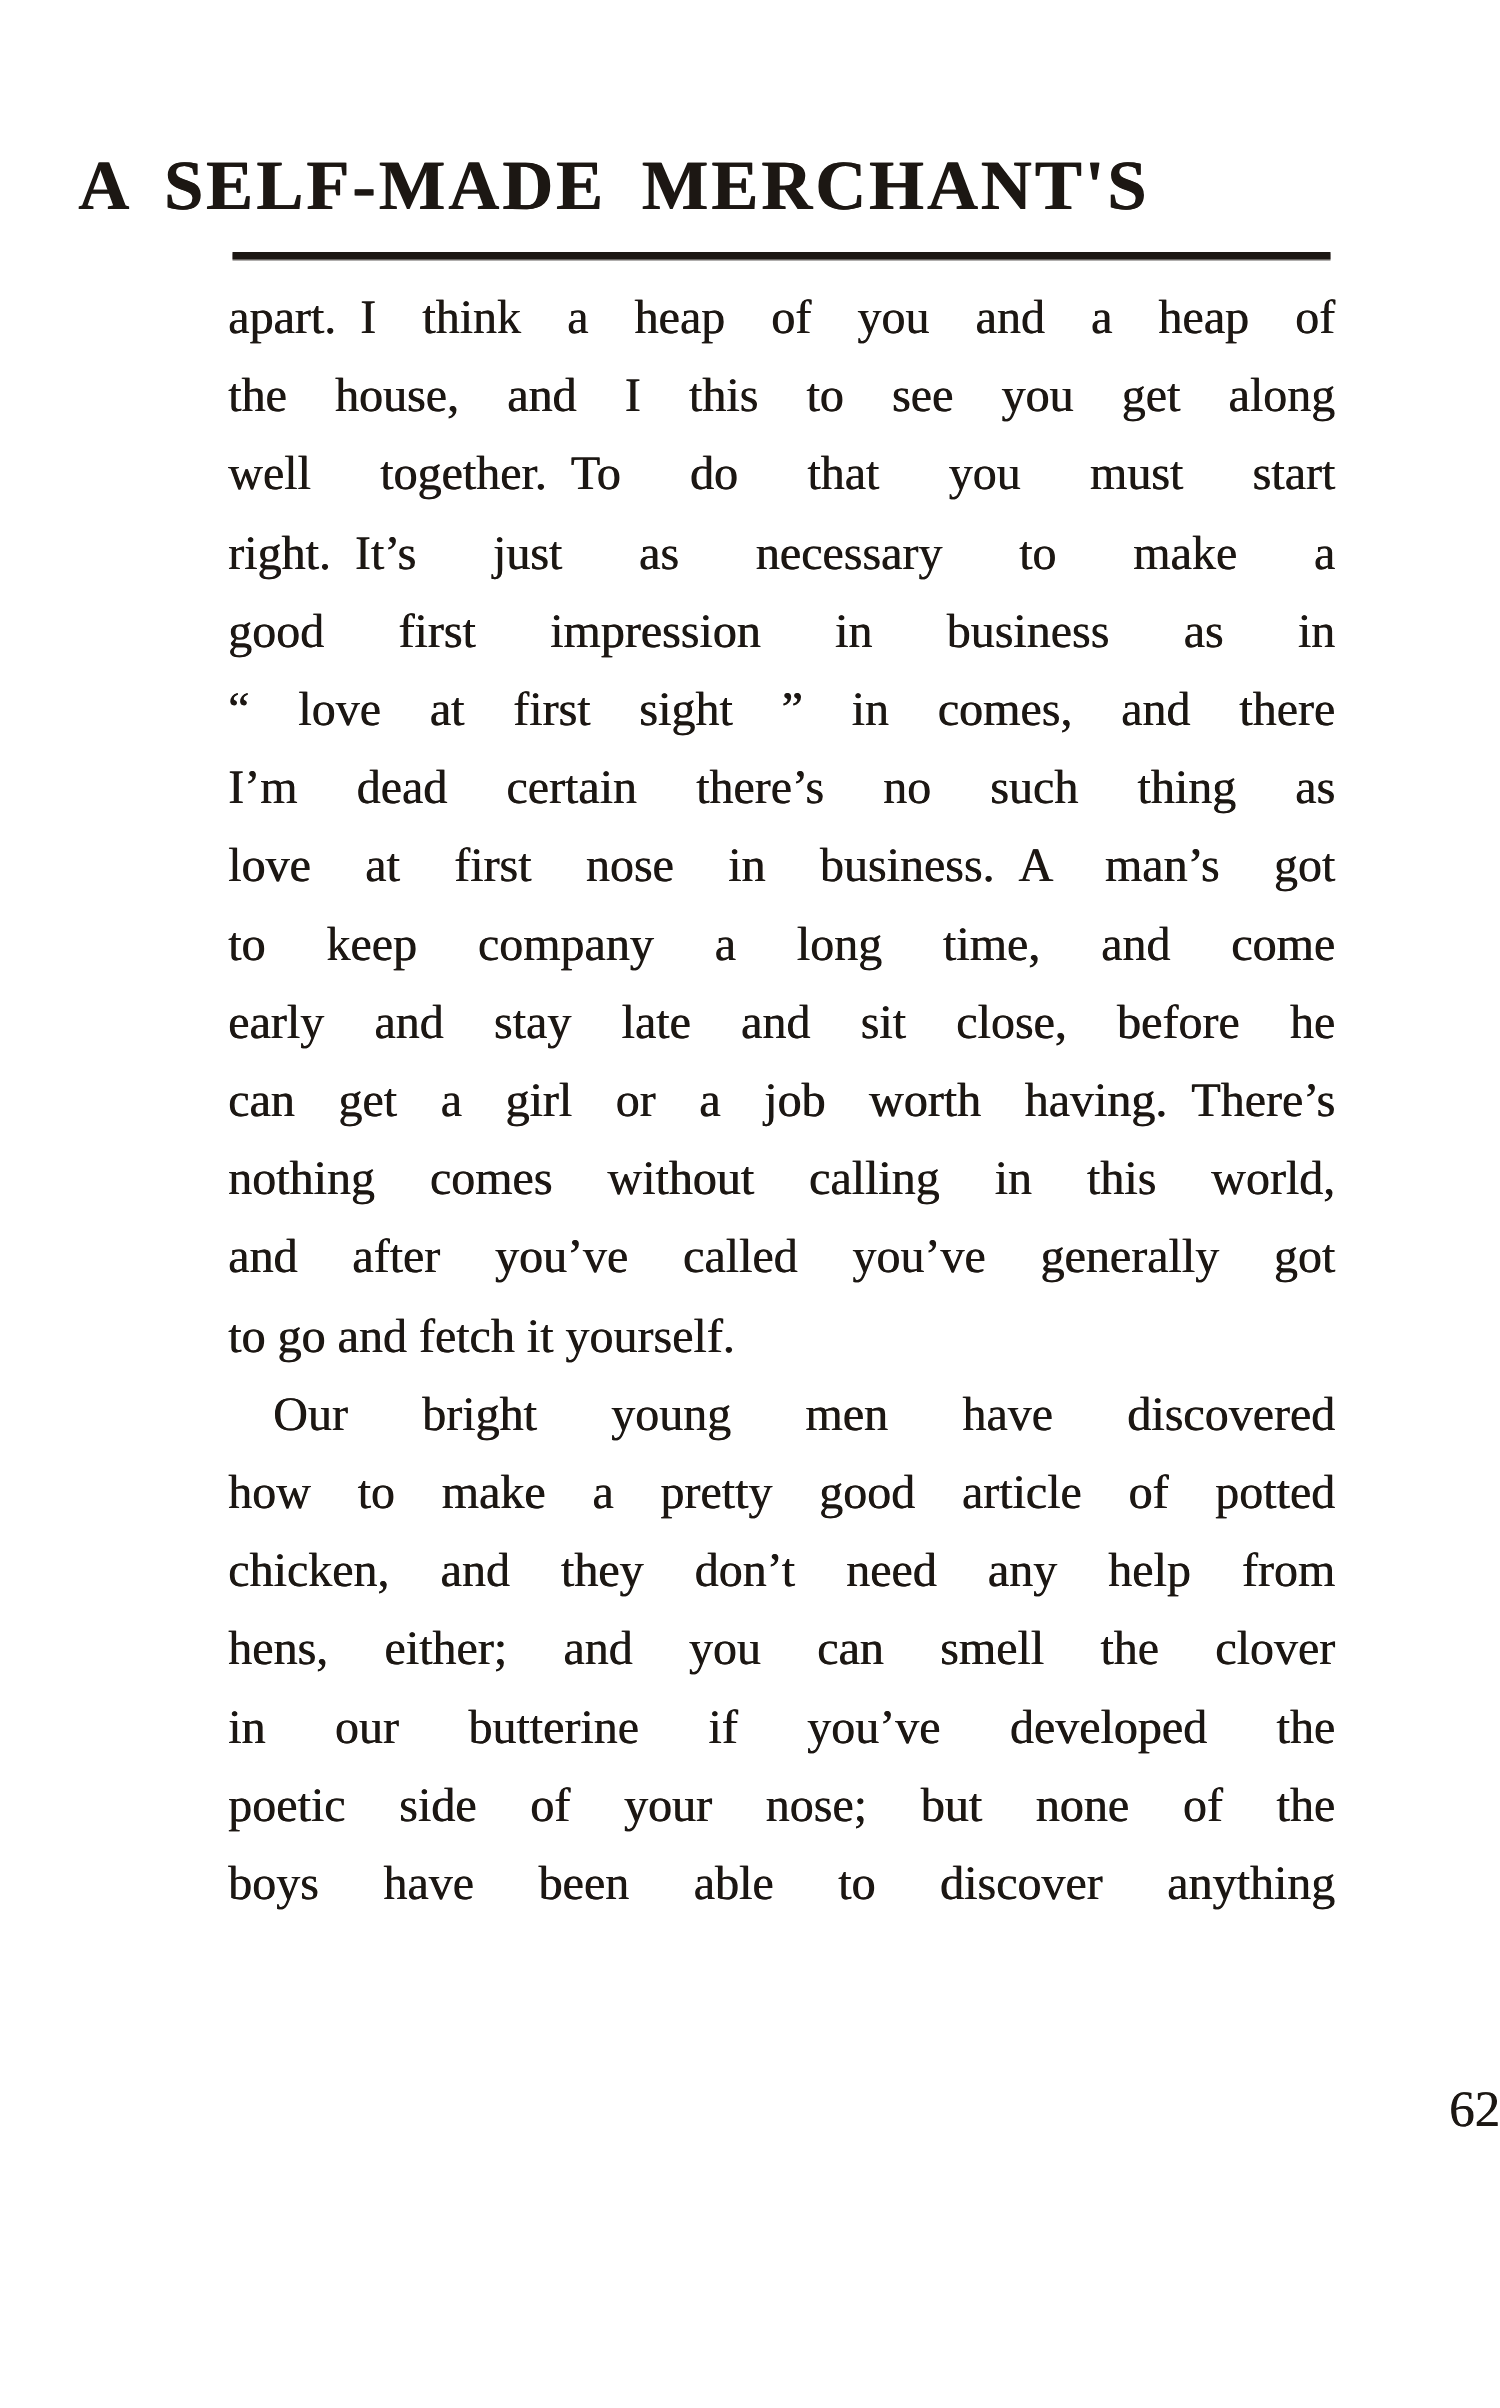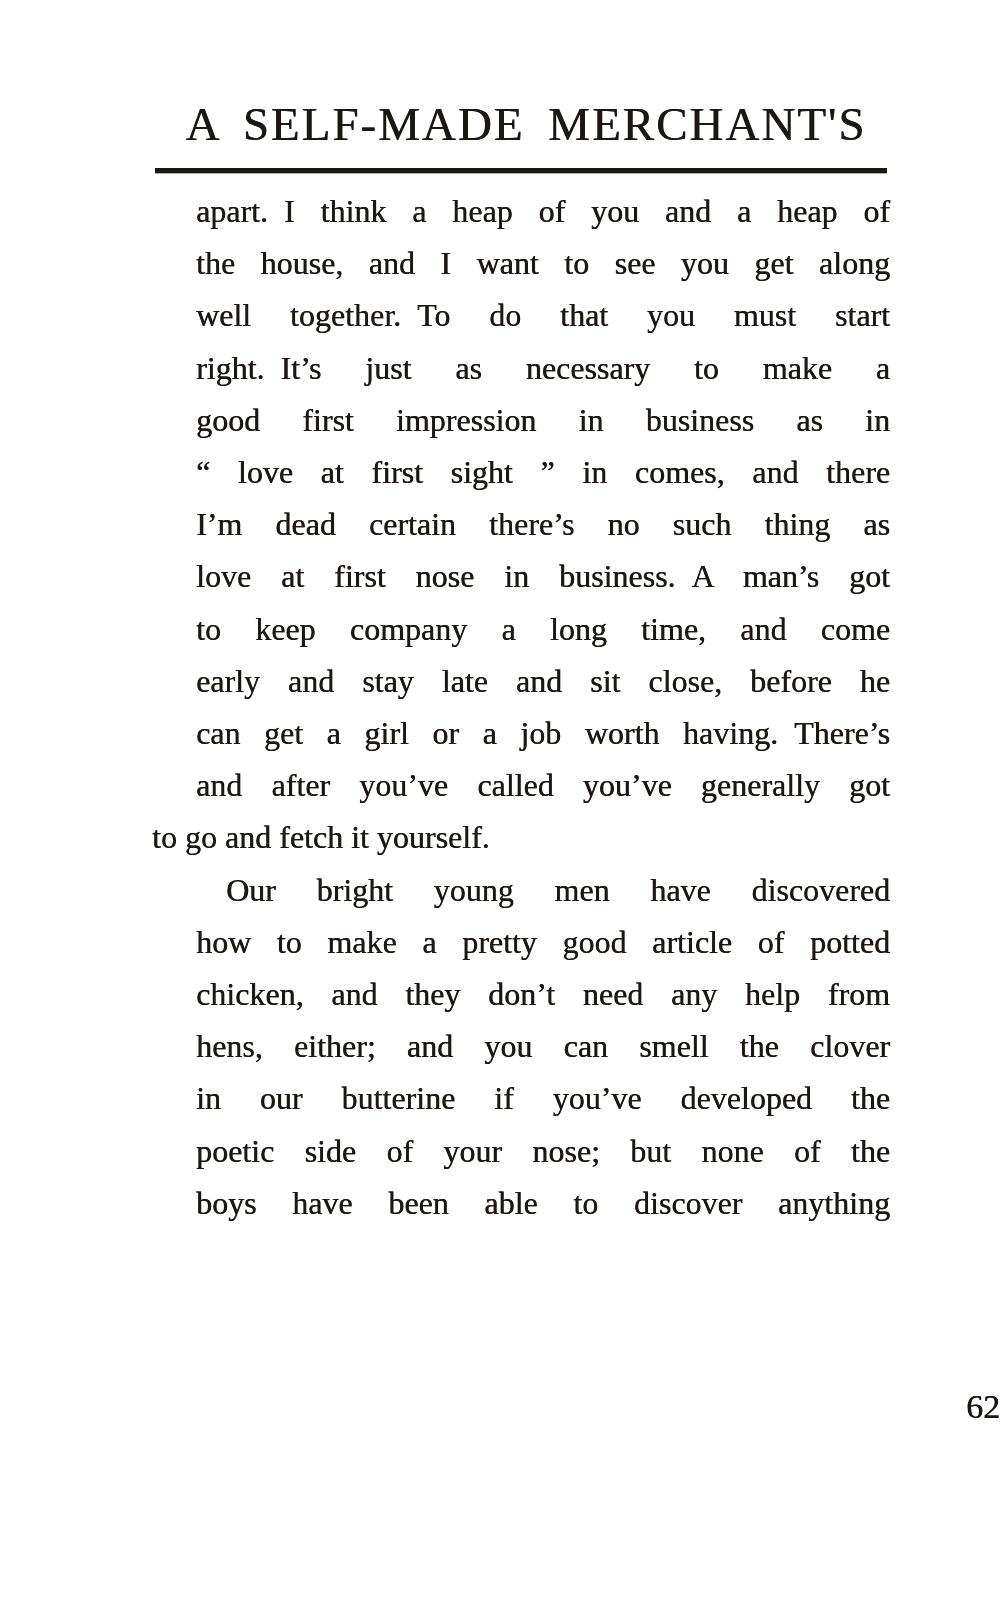--- a/index.html
+++ b/index.html
@@ -18,24 +18,24 @@
     background: var(--paper, #ffffff);
     color: var(--ink, #1c1713);
     font-family: "Liberation Serif", "DejaVu Serif", serif;
     overflow: hidden;
   }
   .running-header {
     position: absolute;
     top: 97px;
     left: 0;
     width: 100%;
-    text-align: center;
+    text-align: left;
     text-indent: 52px;       
     font-size: 47px;
-    font-weight: normal;
+    font-weight: bold;
     letter-spacing: 2px;
     word-spacing: 10px;
     white-space: nowrap;
     text-shadow: 0.5px 0 0 currentColor; 
   }
   .header-rule {
     position: absolute;
     top: 168px;
     left: 155px;
     width: 732px;
@@ -52,21 +52,20 @@
     line-height: 52.2px;
     text-shadow: 0.4px 0 0 currentColor; 
   }
   .line {
     min-height: 52.2px;
     white-space: normal;
   }
   .line-justify {
     text-align: justify;
     text-align-last: justify;
-    margin-left: 44px;
   }
   .line-last {
     text-align: center;
     text-align-last: left;
   }
   .line-indent {
     text-indent: 30px;
   }
   .page-number {
     position: absolute;
@@ -80,30 +79,31 @@
   }
 </style>
 </head>
 <body>
 
 <div class="page">
   <div class="running-header">A SELF-MADE MERCHANT'S</div>
   <div class="header-rule"></div>
   <div class="body-text">
       <div class="line line-justify">apart. I think a heap of you and a heap of</div>
-      <div class="line line-justify">the house, and I want to see you get along</div>
+      <div class="line line-justify">the house, and I this to see you get along</div>
       <div class="line line-justify">well together. To do that you must start</div>
       <div class="line line-justify">right. It’s just as necessary to make a</div>
       <div class="line line-justify">good first impression in business as in</div>
       <div class="line line-justify">“ love at first sight ” in comes, and there</div>
       <div class="line line-justify">I’m dead certain there’s no such thing as</div>
       <div class="line line-justify">love at first nose in business. A man’s got</div>
       <div class="line line-justify">to keep company a long time, and come</div>
       <div class="line line-justify">early and stay late and sit close, before he</div>
       <div class="line line-justify">can get a girl or a job worth having. There’s</div>
+      <div class="line line-justify">nothing comes without calling in this world,</div>
       <div class="line line-justify">and after you’ve called you’ve generally got</div>
       <div class="line line-last">to go and fetch it yourself.</div>
       <div class="line line-justify line-indent">Our bright young men have discovered</div>
       <div class="line line-justify">how to make a pretty good article of potted</div>
       <div class="line line-justify">chicken, and they don’t need any help from</div>
       <div class="line line-justify">hens, either; and you can smell the clover</div>
       <div class="line line-justify">in our butterine if you’ve developed the</div>
       <div class="line line-justify">poetic side of your nose; but none of the</div>
       <div class="line line-justify">boys have been able to discover anything</div>
     </div>

